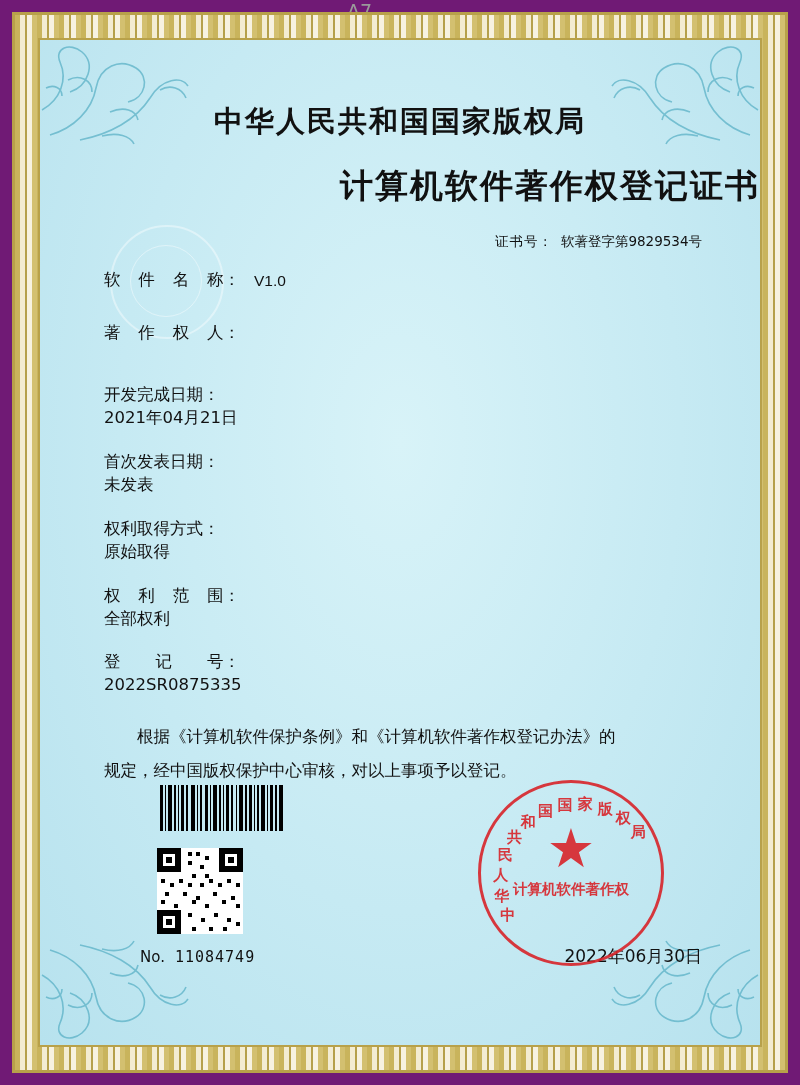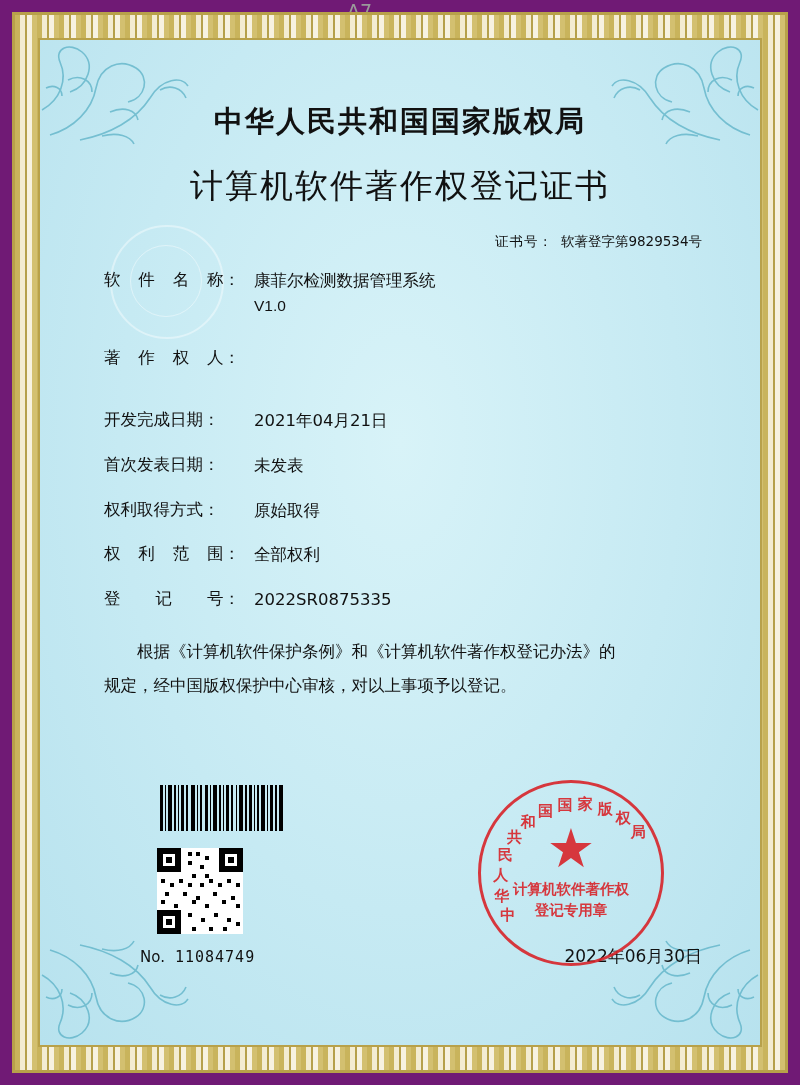--- a/index.html
+++ b/index.html
@@ -101,23 +101,23 @@
   .title-main {
     text-align: center;
     font-family: "DejaVu Serif", "Liberation Serif", serif;
     font-weight: bold;
     font-size: 29px;
     letter-spacing: 2px;
     color: #111111;
     margin-top: 62px;
   }
   .title-sub {
-    text-align: center;
+    text-align: right;
     font-family: "DejaVu Serif", "Liberation Serif", serif;
-    font-weight: normal;
+    font-weight: bold;
     font-size: 33px;
     letter-spacing: 2px;
     color: #111111;
     margin-top: 22px;
   }
 
   .cert-no {
     text-align: right;
     padding-right: 58px;
     margin-top: 24px;
@@ -159,21 +159,21 @@
     line-height: 1.5;
   }
   .row .val .mono {
     font-family: Liberation Sans, sans-serif;
     font-size: 15.5px;
   }
 
   .gap-lg { height: 36px; }
   .gap-md { height: 26px; }
 
-  .row.tight { margin-bottom: 20px; }
+  .row.tight { margin-bottom: 20px; flex-direction: column; }
 
   .statement {
     margin-top: 22px;
     padding-left: 64px;
     padding-right: 62px;
     font-size: 16.5px;
     color: #111;
     line-height: 2.05;
     font-family: "DejaVu Sans", "Liberation Sans", sans-serif;
     text-align: justify;
@@ -363,21 +363,20 @@
       <div class="fields">
 
         <div class="row">
           <div class="key spaced">
             <span>软</span>
             <span>件</span>
             <span>名</span>
             <span>称：</span>
           </div>
           <div class="val">
-            <div>康菲尔检测数据管理系统</div>
             <div class="mono">V1.0</div>
           </div>
         </div>
 
         <div class="gap-md"></div>
 
         <div class="row">
           <div class="key spaced">
             <span>著</span>
             <span>作</span>
@@ -534,19 +533,18 @@
           <span style="transform: rotate(-25deg) translate(0, -78px) rotate(25deg);">国</span>
           <span style="transform: rotate(-10deg) translate(0, -78px) rotate(10deg);">国</span>
           <span style="transform: rotate(5deg) translate(0, -78px) rotate(-5deg);">家</span>
           <span style="transform: rotate(20deg) translate(0, -78px) rotate(-20deg);">版</span>
           <span style="transform: rotate(35deg) translate(0, -78px) rotate(-35deg);">权</span>
           <span style="transform: rotate(50deg) translate(0, -78px) rotate(-50deg);">局</span>
         </div>
         <div class="star">★</div>
         <div class="seal-bottom">
           <div>计算机软件著作权</div>
-          <div>登记专用章</div>
         </div>
       </div>
 
     </div>
   </div>
 </div>
 
 </body></html>

